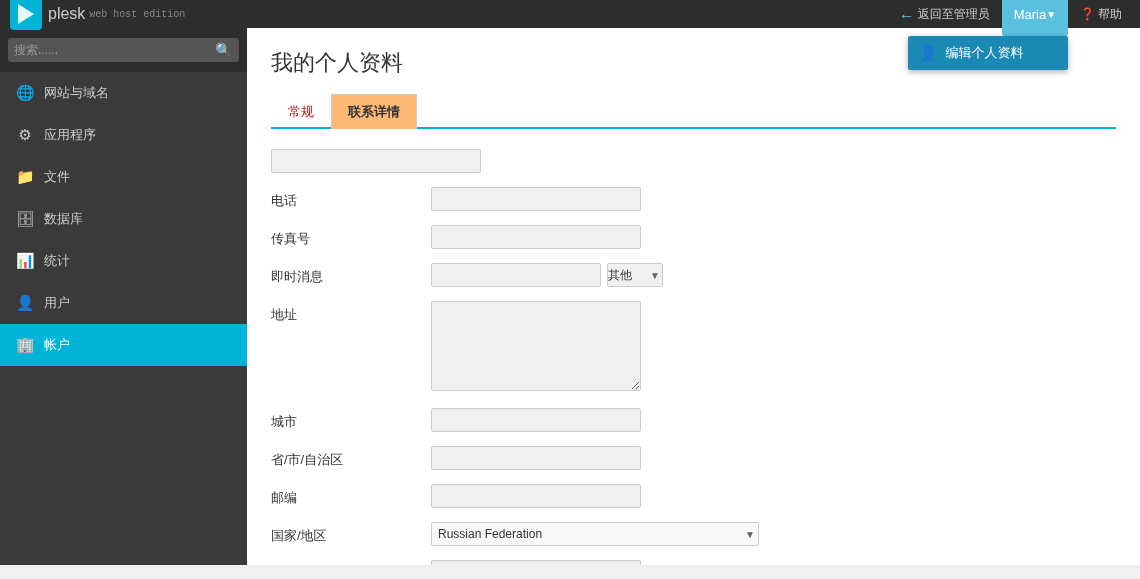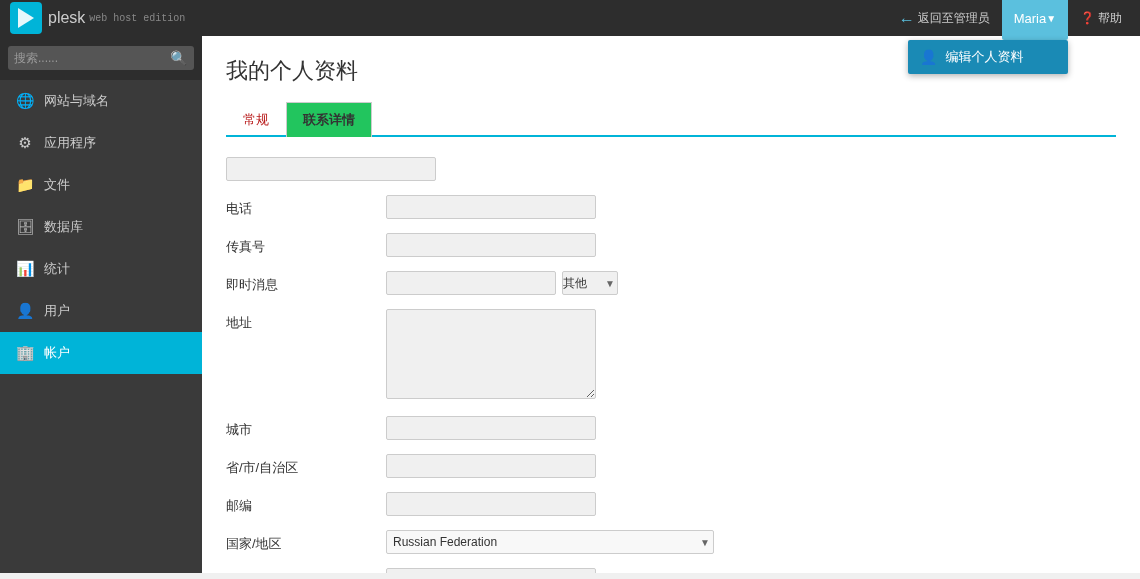--- a/index.html
+++ b/index.html
@@ -4,21 +4,21 @@
   <style>
     * { box-sizing: border-box; margin: 0; padding: 0; }
     body { font-family: Arial, sans-serif; font-size: 13px; background: #f0f0f0; color: #333; }
 
     
     #topbar {
       display: flex;
       align-items: center;
       justify-content: space-between;
       background: #2d2d2d;
-      height: 36px;
+      height: 28px;
       padding: 0 10px;
       position: relative;
     }
     #topbar-left { display: flex; align-items: center; }
     #plesk-logo { display: flex; align-items: center; }
     .plesk-logo-icon {
       width: 32px; height: 32px; margin-right: 6px;
       display: flex; align-items: center;
     }
     .plesk-logo-icon svg { width: 32px; height: 32px; }
@@ -56,21 +56,21 @@
     .help-btn {
       background: transparent; border: none; color: #ccc; cursor: pointer;
       font-size: 12px; padding: 4px 8px; display: flex; align-items: center; gap: 3px;
     }
 
     
     #layout { display: flex; height: calc(100vh - 42px); }
 
     
     #sidebar {
-      width: 202px; background: #3a3a3a; flex-shrink: 0;
+      width: 247px; background: #3a3a3a; flex-shrink: 0;
       display: flex; flex-direction: column;
     }
     .search-box {
       padding: 10px 8px; background: #2d2d2d;
     }
     .search-input-wrap {
       display: flex; align-items: center; background: #555; border-radius: 3px; padding: 4px 6px;
     }
     .search-input {
       background: transparent; border: none; outline: none; color: #ccc;
@@ -95,21 +95,21 @@
     }
 
     
     .tabs { display: flex; border-bottom: 2px solid #00b4d8; margin-bottom: 20px; }
     .tab {
       padding: 8px 16px; cursor: pointer; font-size: 13px; color: #b91c1c;
       border: 1px solid transparent; border-bottom: none; margin-bottom: -2px;
       background: transparent;
     }
     .tab.active {
-      border-color: #ccc; border-bottom-color: #fff; background: #22c55e;
+      border-color: #ccc; border-bottom-color: #fff; background: #fdba74;
       color: #333; font-weight: bold;
     }
 
     
     .form-table { width: 100%; }
     .form-row {
       display: flex; align-items: flex-start; margin-bottom: 14px;
     }
     .form-label {
       width: 160px; flex-shrink: 0; font-size: 13px; color: #333;

